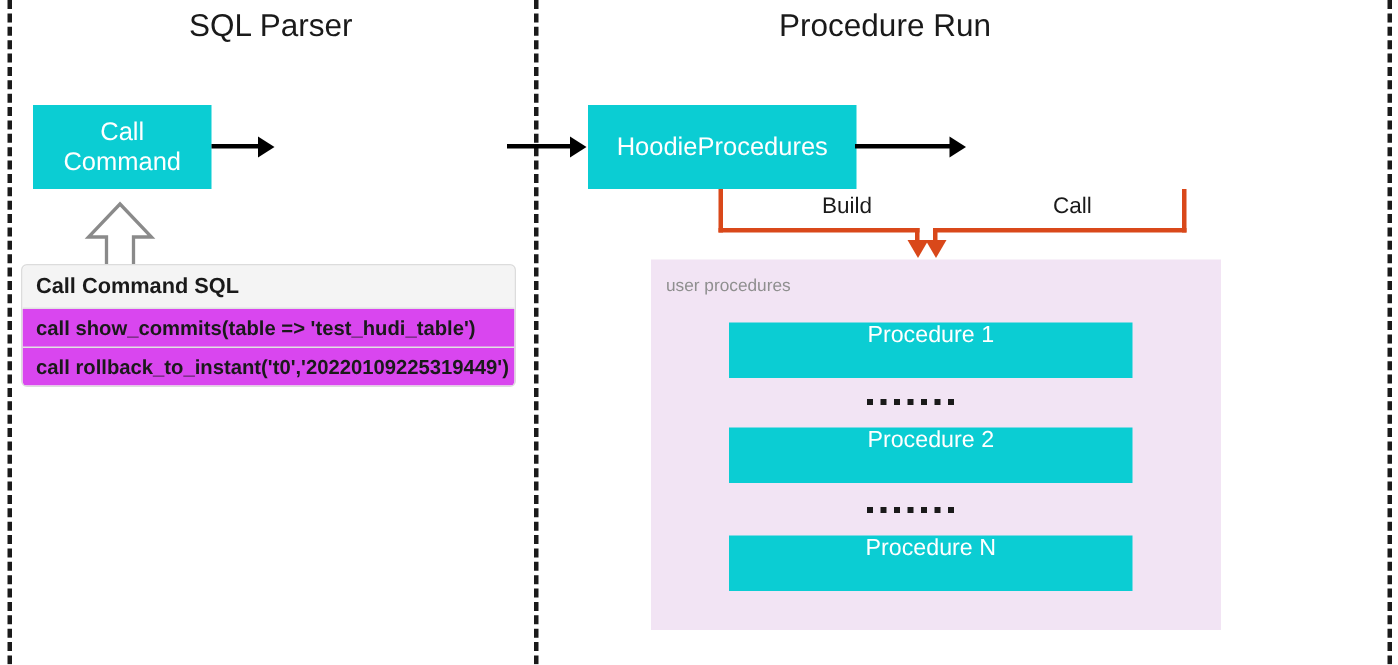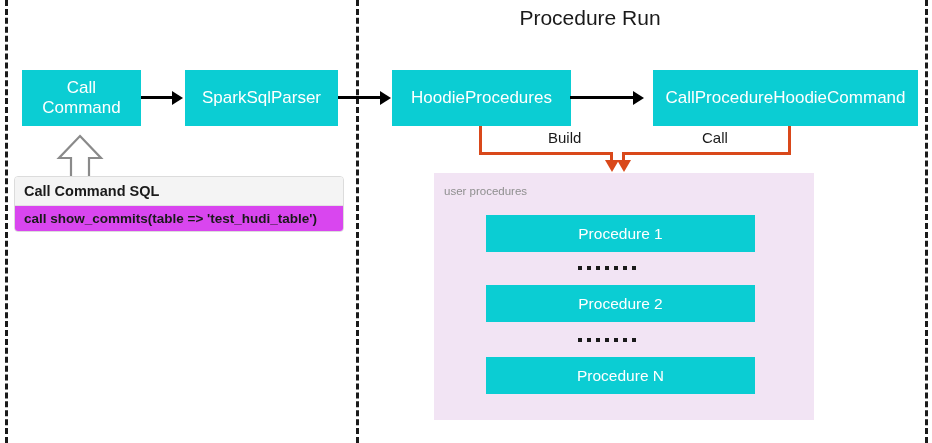--- a/index.html
+++ b/index.html
@@ -120,21 +120,21 @@
     font-size: 11.5px;
     color: #8f8f8f;
     white-space: nowrap;
   }
   .proc-box {
     position: absolute;
     background: #0bcdd3;
     color: #ffffff;
     font-size: 15.5px;
     display: flex;
-    align-items: center;
+    align-items: flex-start;
     justify-content: center;
     white-space: nowrap;
   }
   .ellipsis {
     position: absolute;
     display: flex;
     gap: 5px;
     align-items: center;
   }
   .ellipsis i {
@@ -146,60 +146,56 @@
 </style>
 </head>
 <body>
 
 <div id="canvas">
 
   <div class="divider" style="left:5px;"></div>
   <div class="divider" style="left:356px;"></div>
   <div class="divider" style="left:925px;"></div>
 
+  <div class="section-title" style="left:5px; top:7px; width:351px;">SQL Parser</div>
   <div class="section-title" style="left:359px; top:7px; width:462px;">Procedure Run</div>
 
   <div class="box two-line" style="left:22px; top:70px; width:119px; height:56px;">
     <span style="display:block;">
       <span>Call</span><br>
       <span>Command</span>
     </span>
   </div>
 
   <div class="arrow-line" style="left:141px; top:96px; width:33px;"></div>
   <div class="arrow-head-right" style="left:172px; top:90.5px;"></div>
 
-  <div class="box" style="left:185px; top:70px; width:153px; height:56px;">
-    <span>SparkSqlParser</span>
-  </div>
 
   <div class="arrow-line" style="left:338px; top:96px; width:44px;"></div>
   <div class="arrow-head-right" style="left:380px; top:90.5px;"></div>
 
   <div class="up-arrow" style="left:56px; top:134px; width:48px; height:44px;">
     <svg width="48" height="44" viewBox="0 0 48 44" xmlns="http://www.w3.org/2000/svg">
       <polygon points="24,2 45,24 33,24 33,44 15,44 15,24 3,24" fill="#ffffff" stroke="#8a8a8a" stroke-width="2.2" stroke-linejoin="miter"></polygon>
     </svg>
   </div>
 
   <div class="sql-table" style="left:14px; top:176px; width:330px;font-weight:bold;">
     <div class="sql-row header">Call Command SQL</div>
     <div class="sql-row">call show_commits(table =&gt; 'test_hudi_table')</div>
+    <div class="sql-row">call rollback_to_instant('t0','20220109225319449')</div>
   </div>
 
   <div class="box" style="left:392px; top:70px; width:179px; height:56px;">
     <span>HoodieProcedures</span>
   </div>
 
   <div class="arrow-line" style="left:570px; top:96px; width:65px;"></div>
   <div class="arrow-head-right" style="left:633px; top:90.5px;"></div>
 
-  <div class="box" style="left:653px; top:70px; width:265px; height:56px;">
-    <span>CallProcedureHoodieCommand</span>
-  </div>
 
   <div class="conn" style="left:479px; top:126px; width:3px; height:29px;"></div>
   <div class="conn" style="left:479px; top:152px; width:134px; height:3px;"></div>
   <div class="conn" style="left:610px; top:152px; width:3px; height:11px;"></div>
   <div class="conn-arrow" style="left:604.5px; top:160px;"></div>
   <div class="conn-label" style="left:543px; top:130px;">Build</div>
 
   <div class="conn" style="left:788px; top:126px; width:3px; height:29px;"></div>
   <div class="conn" style="left:622px; top:152px; width:169px; height:3px;"></div>
   <div class="conn" style="left:622px; top:152px; width:3px; height:11px;"></div>

